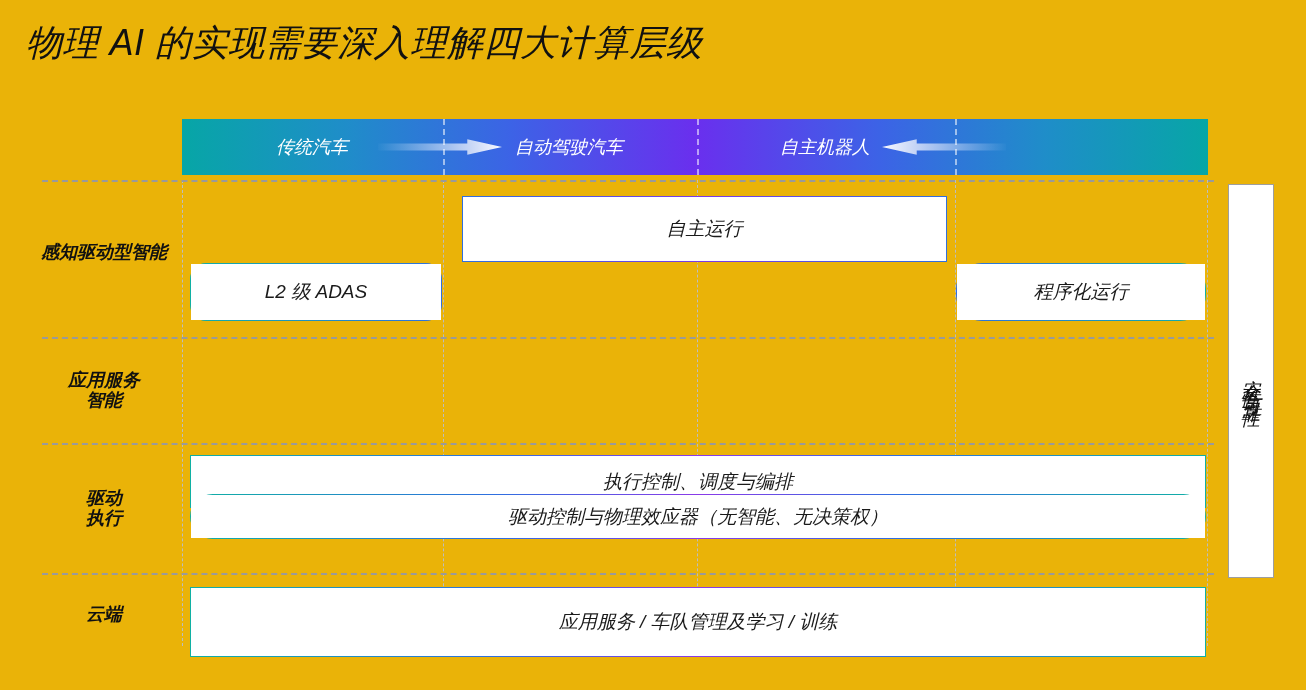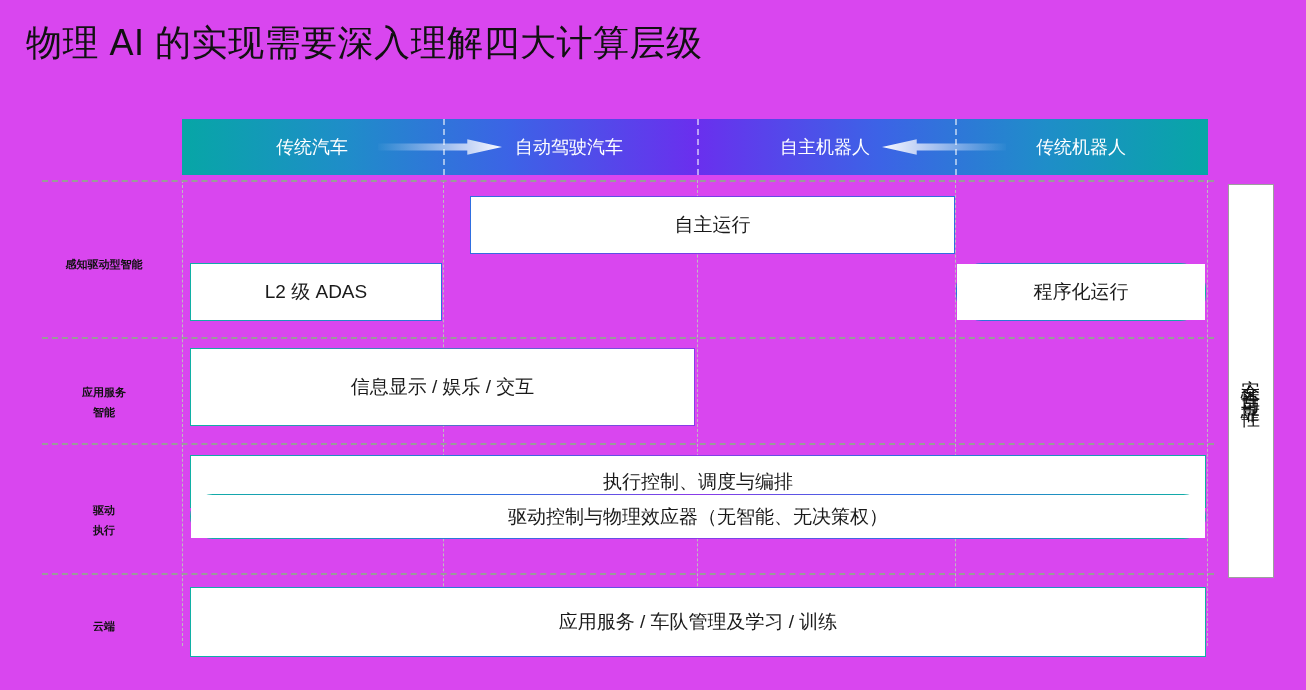--- a/index.html
+++ b/index.html
@@ -9,21 +9,22 @@
     height: 690px;
     background: #ffffff;
     font-family: "Liberation Sans", "DejaVu Sans", sans-serif;
     overflow: hidden;
   }
 
   #slide {
     position: relative;
     width: 1306px;
     height: 690px;
-    background: #d946ef;
+    background: #eab308;
+    font-style: italic;
   }
 
   
   #page-title {
     position: absolute;
     left: 26px;
     top: 20px;
     font-size: 36px;
     line-height: 46px;
     color: #111111;
@@ -109,25 +110,24 @@
     height: 0;
     border-top: 2px dashed #9a9a9a;
   }
 
   
   .row-label {
     position: absolute;
     left: 30px;
     width: 148px;
     text-align: center;
-    font-size: 11px;
+    font-size: 18px;
     font-weight: bold;
     color: #111111;
     line-height: 20px;
-    margin-top: 12px;
   }
 
   
   .gbox {
     position: absolute;
     background: #ffffff;
     display: flex;
     align-items: center;
     justify-content: center;
     font-size: 19px;
@@ -136,21 +136,21 @@
     white-space: nowrap;
   }
   .gbox .gbox-inner {
     width: 100%;
     height: 100%;
     background: #ffffff;
     display: flex;
     align-items: center;
     justify-content: center;
   }
-  .g-teal-blue   { background: linear-gradient(to right, #10b0a4, #2f6fe0); }
+  .g-teal-blue   { background: linear-gradient(to right, #10b0a4, #2f6fe0); border-radius: 16px; }
   .g-blue-teal   { background: linear-gradient(to right, #2f6fe0, #10b0a4); border-radius: 26px; }
   .g-teal-purple { background: linear-gradient(to right, #10b0a4, #8a3ae8); }
   .g-purple-teal { background: linear-gradient(to right, #8a3ae8, #10b0a4); }
   .g-full        { background: linear-gradient(to right, #10b0a4, #2f6fe0 30%, #8a3ae8 50%, #2f6fe0 70%, #10b0a4); }
   .g-bluepurpleblue { background: linear-gradient(to right, #2f6fe0, #7a3ae8 50%, #2f6fe0); }
 
   
   #side-panel {
     position: absolute;
     left: 1228px;
@@ -176,21 +176,20 @@
 <body>
 
 <div id="slide">
 
   <div id="page-title">物理 AI 的实现需要深入理解四大计算层级</div>
 
   <div id="header-band">
     <div class="band-label" id="band-label-0">传统汽车</div>
     <div class="band-label" id="band-label-2">自主机器人</div>
     <div class="band-label" id="band-label-1">自动驾驶汽车</div>
-    <div class="band-label" id="band-label-3">传统机器人</div>
 
     <div class="band-arrow" id="band-arrow-right"></div>
     <div class="band-arrow" id="band-arrow-left"></div>
 
     <div class="band-divider" style="left:261px;"></div>
     <div class="band-divider" style="left:515px;"></div>
     <div class="band-divider" style="left:773px;"></div>
   </div>
 
   <div id="grid-area">
@@ -214,35 +213,32 @@
       <div>智能</div>
     </div>
     <div class="row-label" style="left:-152px; top:308px;">
       <div>驱动</div>
       <div>执行</div>
     </div>
     <div class="row-label" style="left:-152px; top:424px;">
       <div>云端</div>
     </div>
 
-    <div class="gbox g-bluepurpleblue" style="left:288px; top:16px; width:485px; height:58px;">
+    <div class="gbox g-bluepurpleblue" style="left:280px; top:16px; width:485px; height:66px;">
       <div class="gbox-inner">自主运行</div>
     </div>
 
     <div class="gbox g-teal-blue" style="left:8px; top:83px; width:252px; height:58px;">
       <div class="gbox-inner">L2 级 ADAS</div>
     </div>
 
     <div class="gbox g-blue-teal" style="left:774px; top:83px; width:250px; height:58px;">
       <div class="gbox-inner">程序化运行</div>
     </div>
 
-    <div class="gbox g-teal-purple" style="left:8px; top:168px; width:505px; height:78px;">
-      <div class="gbox-inner">信息显示 / 娱乐 / 交互</div>
-    </div>
 
 
     <div class="gbox g-full" style="left:8px; top:275px; width:1016px; height:53px;">
       <div class="gbox-inner">执行控制、调度与编排</div>
     </div>
 
     <div class="gbox g-full" style="left:8px; top:314px; width:1016px; height:45px;border-radius:25px;">
       <div class="gbox-inner">驱动控制与物理效应器（无智能、无决策权）</div>
     </div>
 

